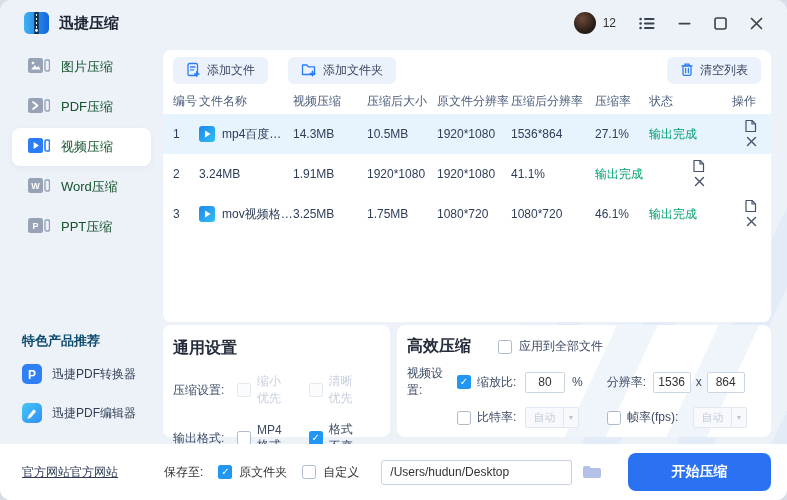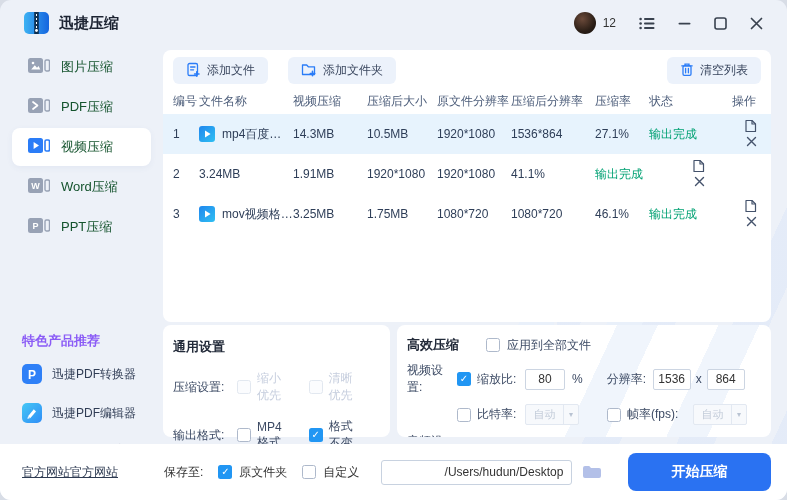--- a/index.html
+++ b/index.html
@@ -22,42 +22,42 @@
   .tb-right { margin-left:auto; display:flex; align-items:center; }
   .avatar { width:22px; height:22px; border-radius:50%; background:radial-gradient(circle at 38% 32%, #6b4a3a, #2a1e16 62%, #15100c); }
   .user-count { font-size:12px; color:#333; margin:0 0 0 7px; }
   .tb-icon { margin-left:23px; display:flex; align-items:center; cursor:default; }
 
   
   .sidebar { position:absolute; left:0; top:46px; width:163px; z-index:2; }
   .nav-item { display:flex; align-items:center; gap:11px; margin:2px 12px; padding:9px 0 9px 16px; border-radius:8px; font-size:13px; color:#14532d; }
   .nav-item.active { background:#fff; box-shadow:0 2px 6px rgba(60,90,150,.06); }
   .sidebar-bottom { position:absolute; left:0; top:332px; width:163px; z-index:2; }
-  .products-header { padding-left:22px; font-size:13px; font-weight:bold; color:#8b5cf6; }
+  .products-header { padding-left:22px; font-size:13px; font-weight:bold; color:#0c4a6e; }
   .product-item { display:flex; align-items:center; gap:10px; padding:5px 0 5px 22px; margin-top:9px; font-size:12px; color:#303d55; }
   .p-icon { width:20px; height:20px; border-radius:5px; display:flex; align-items:center; justify-content:center; flex:none; }
 
   
   .file-panel { position:absolute; left:163px; top:50px; width:608px; height:272px; background:#fff; border-radius:8px; z-index:2; }
   .toolbar { display:flex; align-items:flex-end; gap:20px; padding:7px 10px 4px; }
   .tb-btn { height:27px; background:#ecf2fb; border:none; border-radius:6px; display:inline-flex; align-items:center; gap:6px; padding:0 13px; font-size:12px; color:#39465e; font-family:inherit; }
   .tb-btn.clear { margin-left:auto; }
   .thead, .trow { display:grid; grid-template-columns:26px 94px 74px 70px 74px 84px 54px 60px 1fr; align-items:center; padding:0 10px; }
   .thead { height:26px; font-size:12px; color:#4c5d7a; }
   .thead > :last-child { text-align:right; padding-right:5px; }
   .trow { height:40px; font-size:12px; color:#2e3e58; }
   .trow.active { background:#e7f3fd; }
   .name-cell { display:flex; align-items:center; gap:7px; white-space:nowrap; overflow:hidden; }
   .play-icon { flex:none; display:flex; }
   .status-cell { color:#00a173; }
   .ops-cell { display:flex; flex-direction:column; align-items:flex-end; gap:0; padding-right:4px; }
 
   
   .general-panel { position:absolute; left:163px; top:325px; width:227px; height:112px; background:#fff; border-radius:8px; padding:13px 10px; z-index:2; }
-  .panel-title { font-size:13px; font-weight:bold; color:#232b3a; }
+  .panel-title { font-size:16px; font-weight:bold; color:#232b3a; }
   .gs-row { display:flex; align-items:center; margin-top:14px; font-size:12px; color:#3c4a64; }
   .gs-label { width:64px; flex:none; }
   .opt { display:flex; align-items:center; gap:6px; margin-right:18px; }
   .opt.disabled { color:#c6cede; }
 
   .advanced-panel { position:absolute; left:397px; top:325px; width:374px; height:112px; background:#fff; border-radius:8px; padding:11px 10px; z-index:2; overflow:hidden; }
   .adv-chevron { position:absolute; right:-10px; top:-10px; width:220px; height:140px;
     background:repeating-linear-gradient(115deg, transparent 0 55px, #f0f5fc 55px 92px); pointer-events:none; }
   .adv-head { display:flex; align-items:center; position:relative; }
   .adv-apply { display:flex; align-items:center; gap:7px; margin-left:13px; font-size:12px; color:#3c4a64;padding-left:14px; }
@@ -80,21 +80,21 @@
   .cb.checked { background:#2196f3; }
   .cb.checked .tick { color:#fff; font-size:10px; line-height:1; font-weight:bold; }
   .cb.disabled { border:1px solid #e2e8f0; background:#fbfcfe; }
 
   
   .bottombar { position:absolute; left:0; right:0; bottom:0; height:56px; background:#fff; display:flex; align-items:center; z-index:4; }
   .links { margin-left:22px; display:flex; font-size:12px; }
   .links a { color:#2e3b52; text-decoration:underline; }
   .save-row { margin-left:46px; display:flex; align-items:center; font-size:12px; color:#333; }
   .save-row .cb { margin:0 7px 0 15px; }
-  .path-input { margin-left:22px; width:191px; height:25px; border:1px solid #c8d2e0; border-radius:3px; padding:0 8px; font-size:12px; color:#333; background:#fff; font-family:inherit;text-align:right; }
+  .path-input { margin-left:22px; width:191px; height:25px; border:1px solid #c8d2e0; border-radius:3px; padding:0 8px; font-size:12px; color:#333; background:#fff; font-family:inherit; }
   .folder-browse { margin-left:10px; display:flex; }
   .start-btn { position:absolute; right:16px; top:9px; width:143px; height:38px; background:#2a72f2; color:#fff; border:none; border-radius:8px; font-size:14px; font-weight:bold; font-family:inherit;margin-left:8px; }
 </style>
 </head>
 <body>
 
 <div class="window">
   <div class="watermark"></div>
   <div class="watermark2"></div>
 

